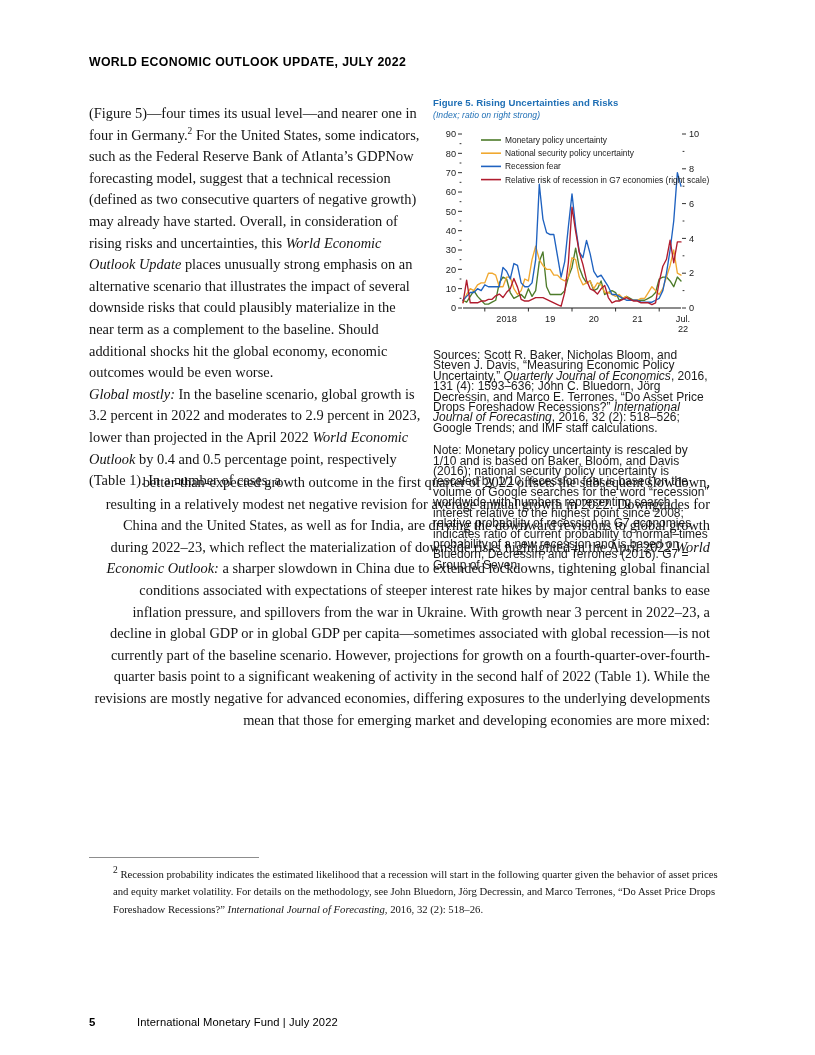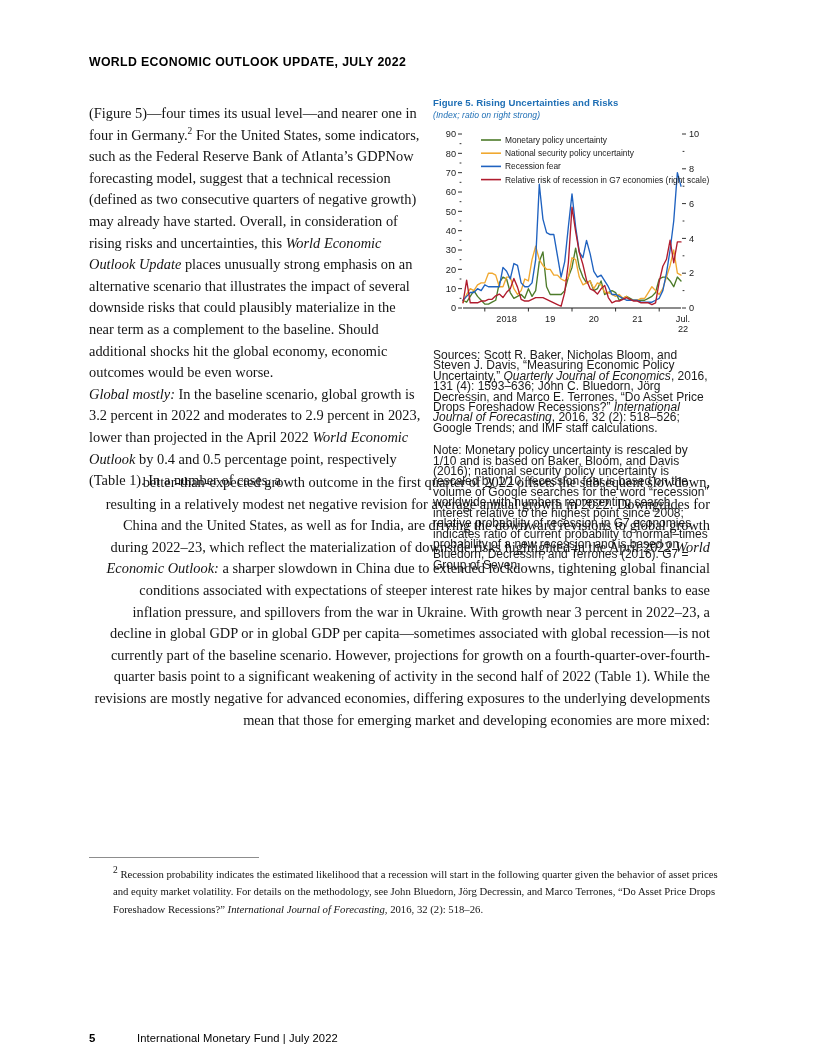--- a/index.html
+++ b/index.html
@@ -152,21 +152,21 @@
     font-size: 11.2px;
     color: #000000;
     display: flex;
     align-items: baseline;
   }
   .pg-num {
     font-weight: bold;
     width: 48px;
     font-size: 11.4px;
   }
-  .pg-imprint { letter-spacing: 0.1px; margin-top: 16px; }
+  .pg-imprint { letter-spacing: 0.1px; }
 
   
   text {
     font-family: "Liberation Sans", sans-serif;
     fill: #1a1a1a;
   }
   .ax-lab { font-size: 9.2px; }
   .xt-lab { font-size: 9.2px; }
   .leg-lab { font-size: 8.4px; }
 </style>

